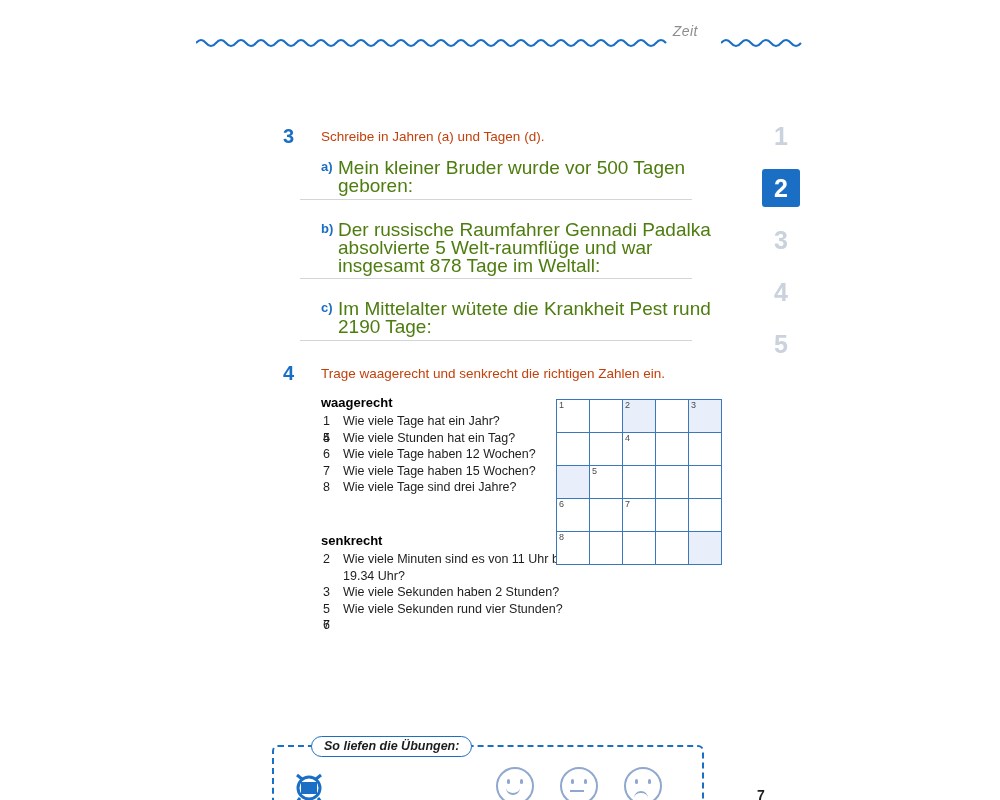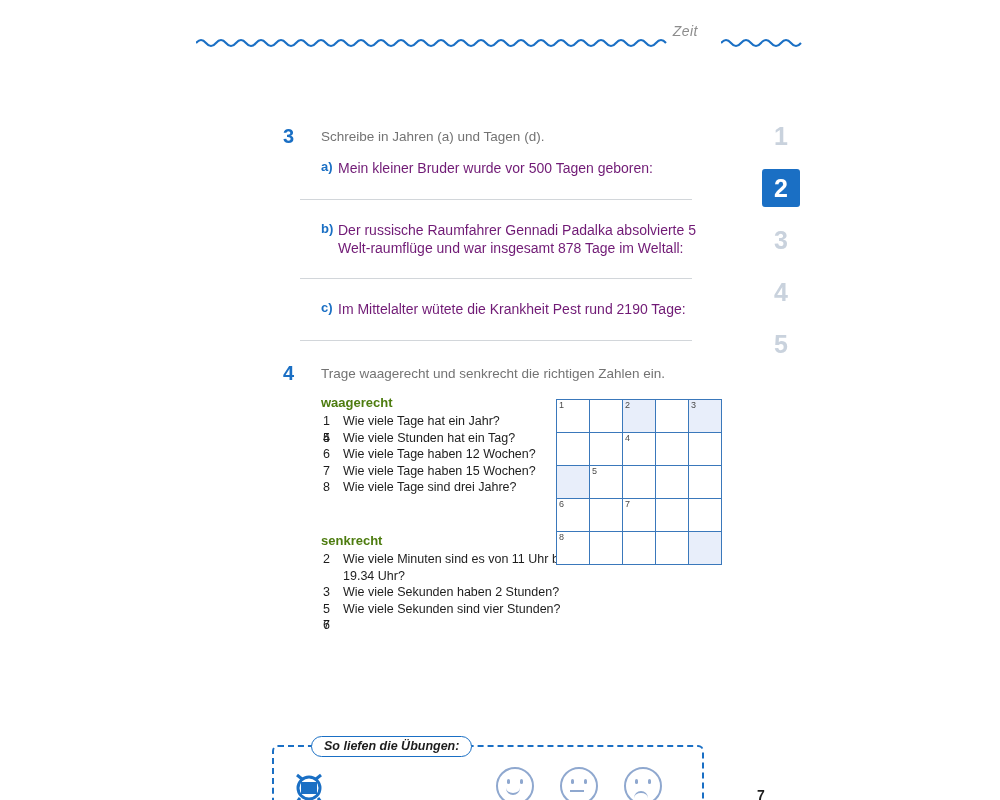--- a/index.html
+++ b/index.html
@@ -81,21 +81,21 @@
   }
   .ex-num {
     position: absolute;
     font-size: 20px;
     font-weight: bold;
     color: #1a6fc4;
   }
   .ex-intro {
     position: absolute;
     font-size: 13.5px;
-    color: #737373;
+    color: #c2410c;
   }
 
   
   #ex3 { left: 283px; top: 100px; width: 440px; }
   #ex3 .ex-num { left: 0px; top: 2px; }
   #ex3 .ex-intro { left: 38px; top: 6px; }
 
   .sub {
     position: absolute;
     left: 38px;
@@ -107,42 +107,42 @@
     top: 0px;
     font-size: 13px;
     color: #1a6fc4;
     font-weight: bold;
   }
   .sub-text {
     position: absolute;
     left: 17px;
     top: 0px;
     width: 375px;
-    font-size: 14px;
+    font-size: 19px;
     line-height: 18px;
-    color: #701a75;
+    color: #4d7c0f;
   }
   .answer-line {
     position: absolute;
     left: 17px;
     width: 392px;
     border-bottom: 1px solid #d2d6da;
   }
 
   
   #ex4 { left: 283px; top: 336px; width: 450px; }
   #ex4 .ex-num { left: 0px; top: 3px; }
   #ex4 .ex-intro { left: 38px; top: 7px; }
 
   .clue-head {
     position: absolute;
     left: 0px;
     font-size: 13px;
     font-weight: bold;
-    color: #4d7c0f;
+    color: #000000;
   }
   .clue-list {
     position: absolute;
     left: 0px;
     width: 250px;
   }
   .clue {
     position: relative;
     font-size: 12.5px;
     line-height: 16.5px;
@@ -365,21 +365,21 @@
       <div class="clue">
         <span class="n">2</span>
         <span>Wie viele Minuten sind es von 11 Uhr bis 19.34 Uhr?</span>
       </div>
       <div class="clue">
         <span class="n">3</span>
         <span>Wie viele Sekunden haben 2 Stunden?</span>
       </div>
       <div class="clue">
         <span class="n">5</span>
-        <span>Wie viele Sekunden sind vier Stunden?</span>
+        <span>Wie viele Sekunden rund vier Stunden?</span>
       </div>
       <div class="clue">
         <span class="n">6</span>
       </div>
       <div class="clue">
         <span class="n">7</span>
       </div>
     </div>
 
     <table class="grid">

